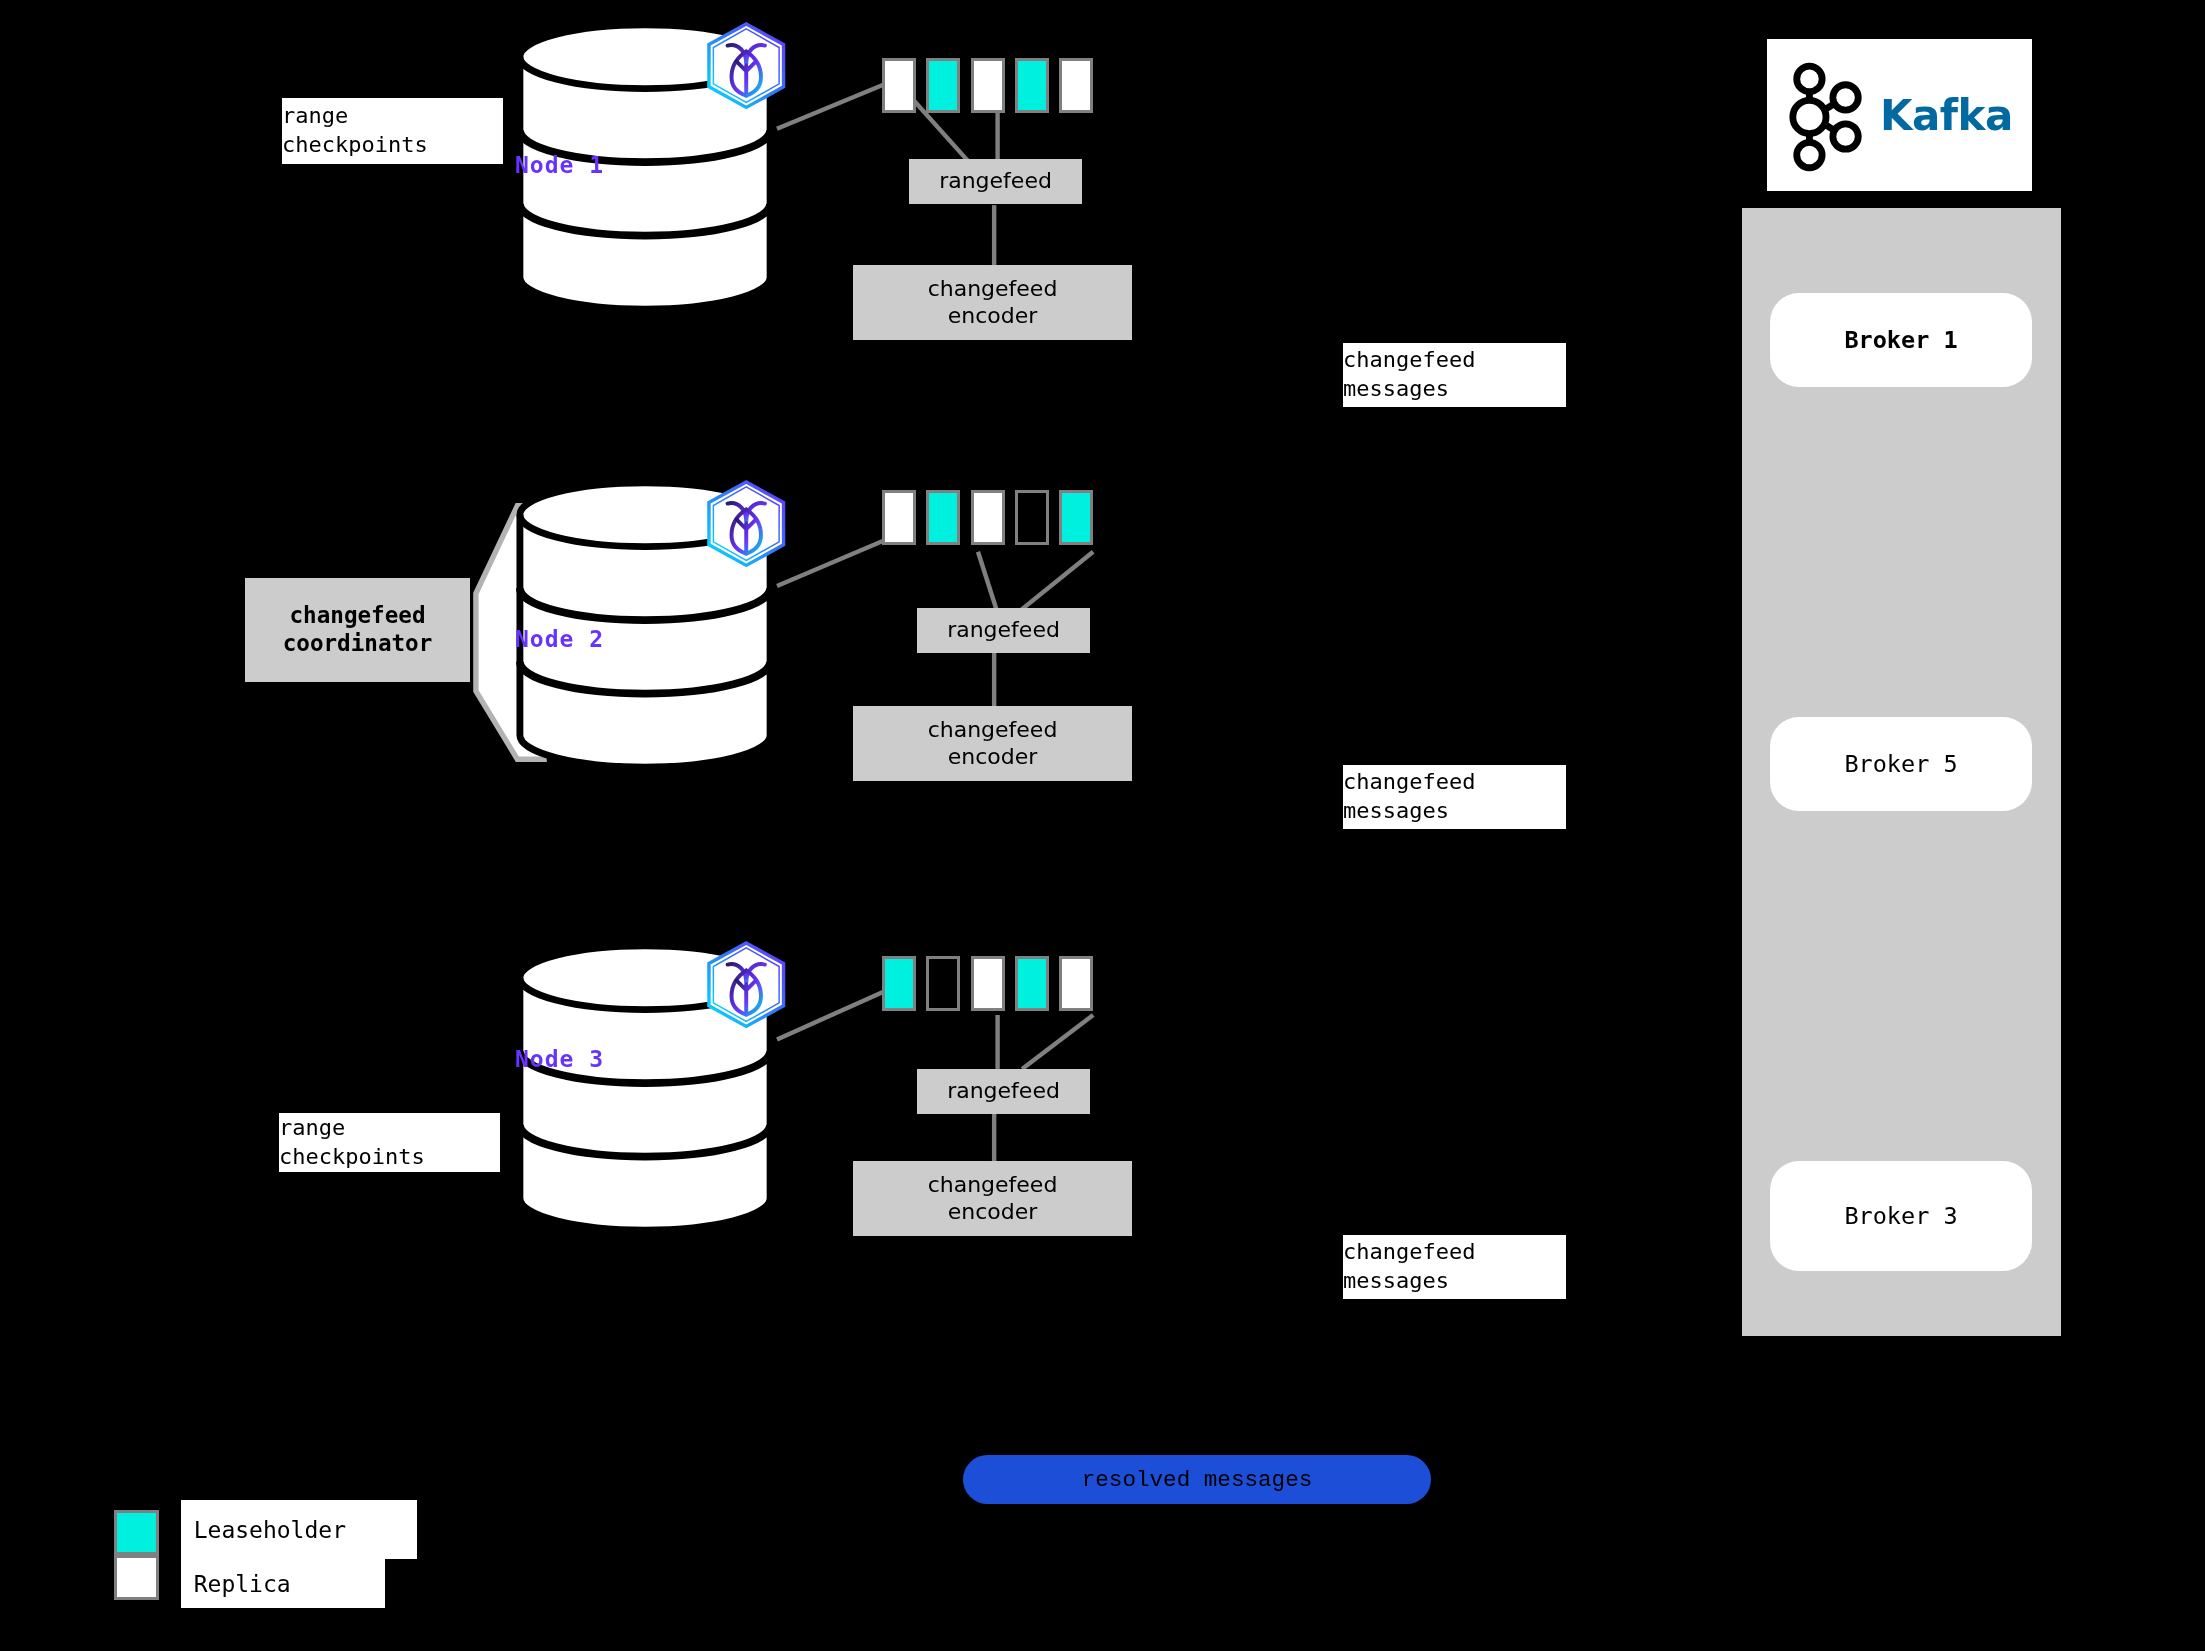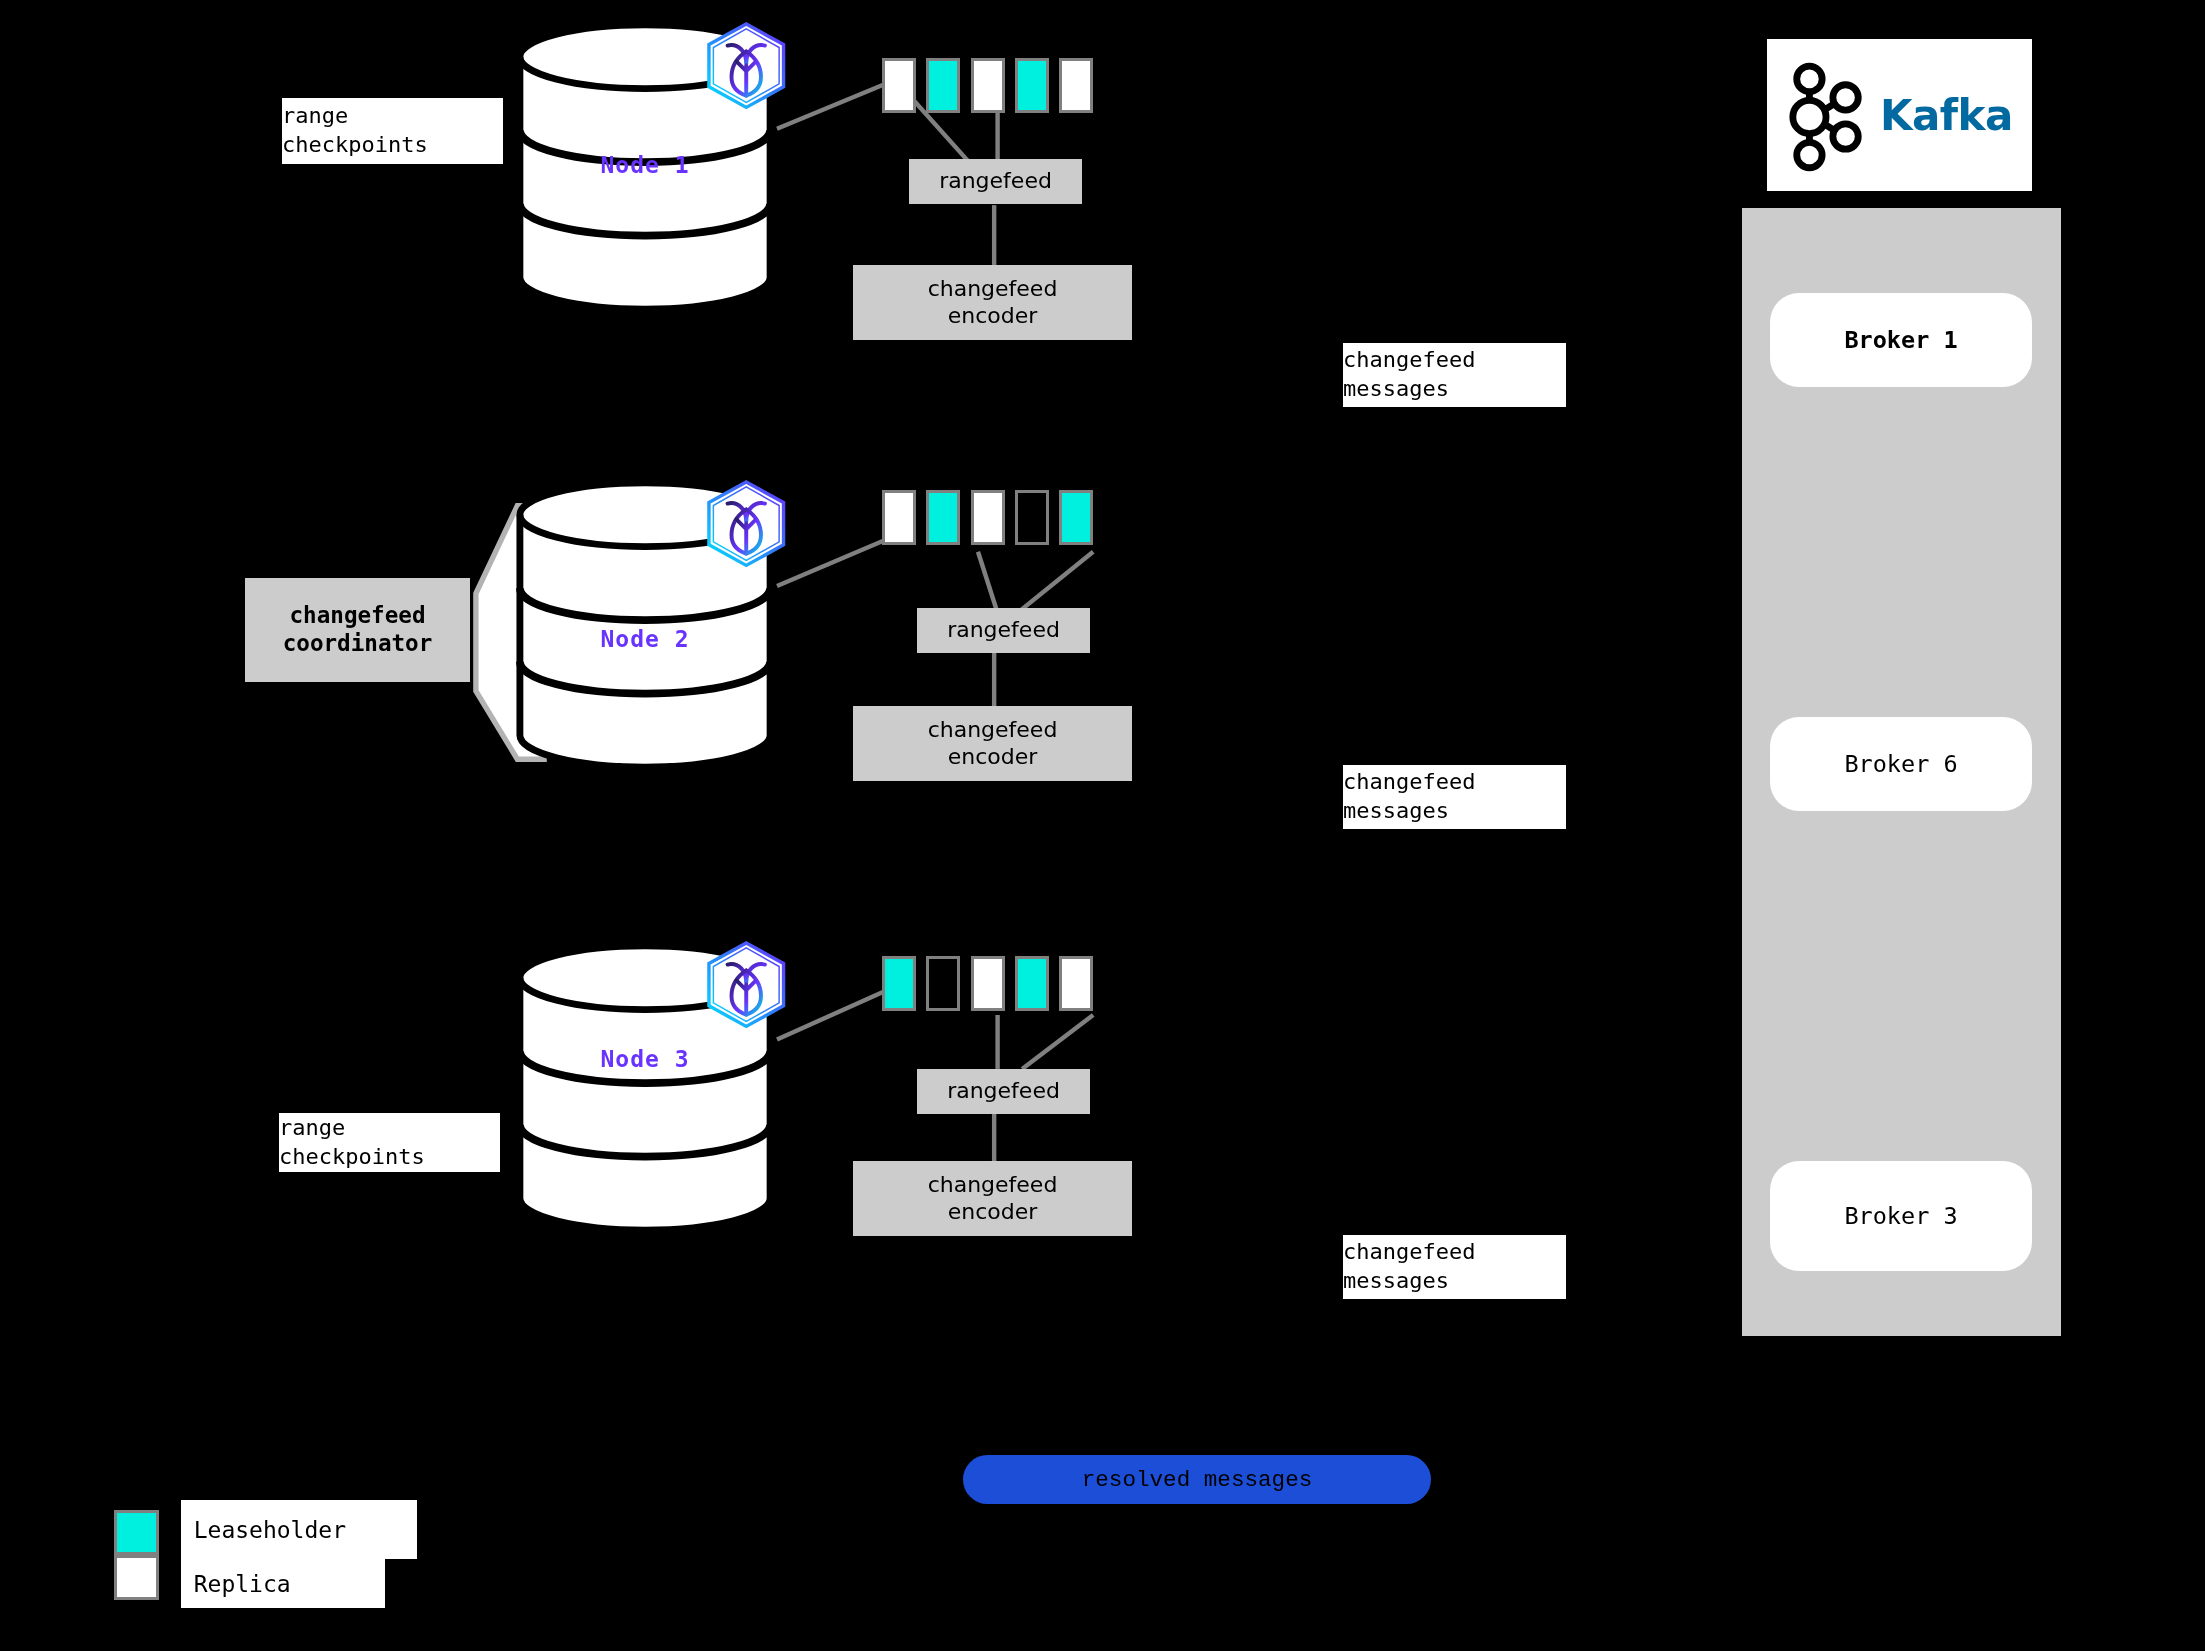--- a/index.html
+++ b/index.html
@@ -2,21 +2,21 @@
 <html style="font-size:7.8px"><head>
 <meta charset="utf-8">
 <style>
   html,body{margin:0;padding:0;background:#000;}
   body{width:2205px;height:1652px;position:relative;overflow:hidden;
        font-family:"DejaVu Sans Mono",monospace;}
   .abs{position:absolute;}
   
   .cyl{position:absolute;width:260px;height:294px;}
   .cyl svg{position:absolute;inset:0;width:100%;height:100%;}
-  .node-label{position:absolute;left:0;width:100%;text-align:center;
+  .node-label{position:absolute;left:0;width:100%;text-align:left;
     color:#6933FF;font-weight:bold;font-size:23px;letter-spacing:1px;
     font-family:"DejaVu Sans Mono",monospace;}
   
   .crdb{position:absolute;width:81px;height:88px;}
   
   .ranges{position:absolute;display:flex;gap:10.3px;}
   .rbox{width:34px;height:55px;border:3.9px solid #808080;box-sizing:border-box;}
   .rbox.lease{background:#00F0E0;}
   .rbox.replica{background:#ffffff;}
   .rbox.empty{background:transparent;}
@@ -252,21 +252,21 @@
       <line x1="78" y1="132" x2="100" y2="146"></line>
     </g>
   </svg>
   <span id="kafka-wordmark">Kafka</span>
 </div>
 
 <div class="broker" style="left:1770px;top:293px;width:262px;height:94px;font-weight:bold;">
   <span>Broker 1</span>
 </div>
 <div class="broker" style="left:1770px;top:717px;width:262px;height:94px;">
-  <span>Broker 6</span>
+  <span>Broker 5</span>
 </div>
 <div class="broker" style="left:1770px;top:1161px;width:262px;height:110px;">
   <span>Broker 3</span>
 </div>
 
 <div id="resolved-pill" style="left:963px;top:1455px;width:468px;height:49px;">
   <span>resolved messages</span>
 </div>
 
 <div class="lg-sw" style="left:114px;top:1510px;background:#00F0E0;"></div>

